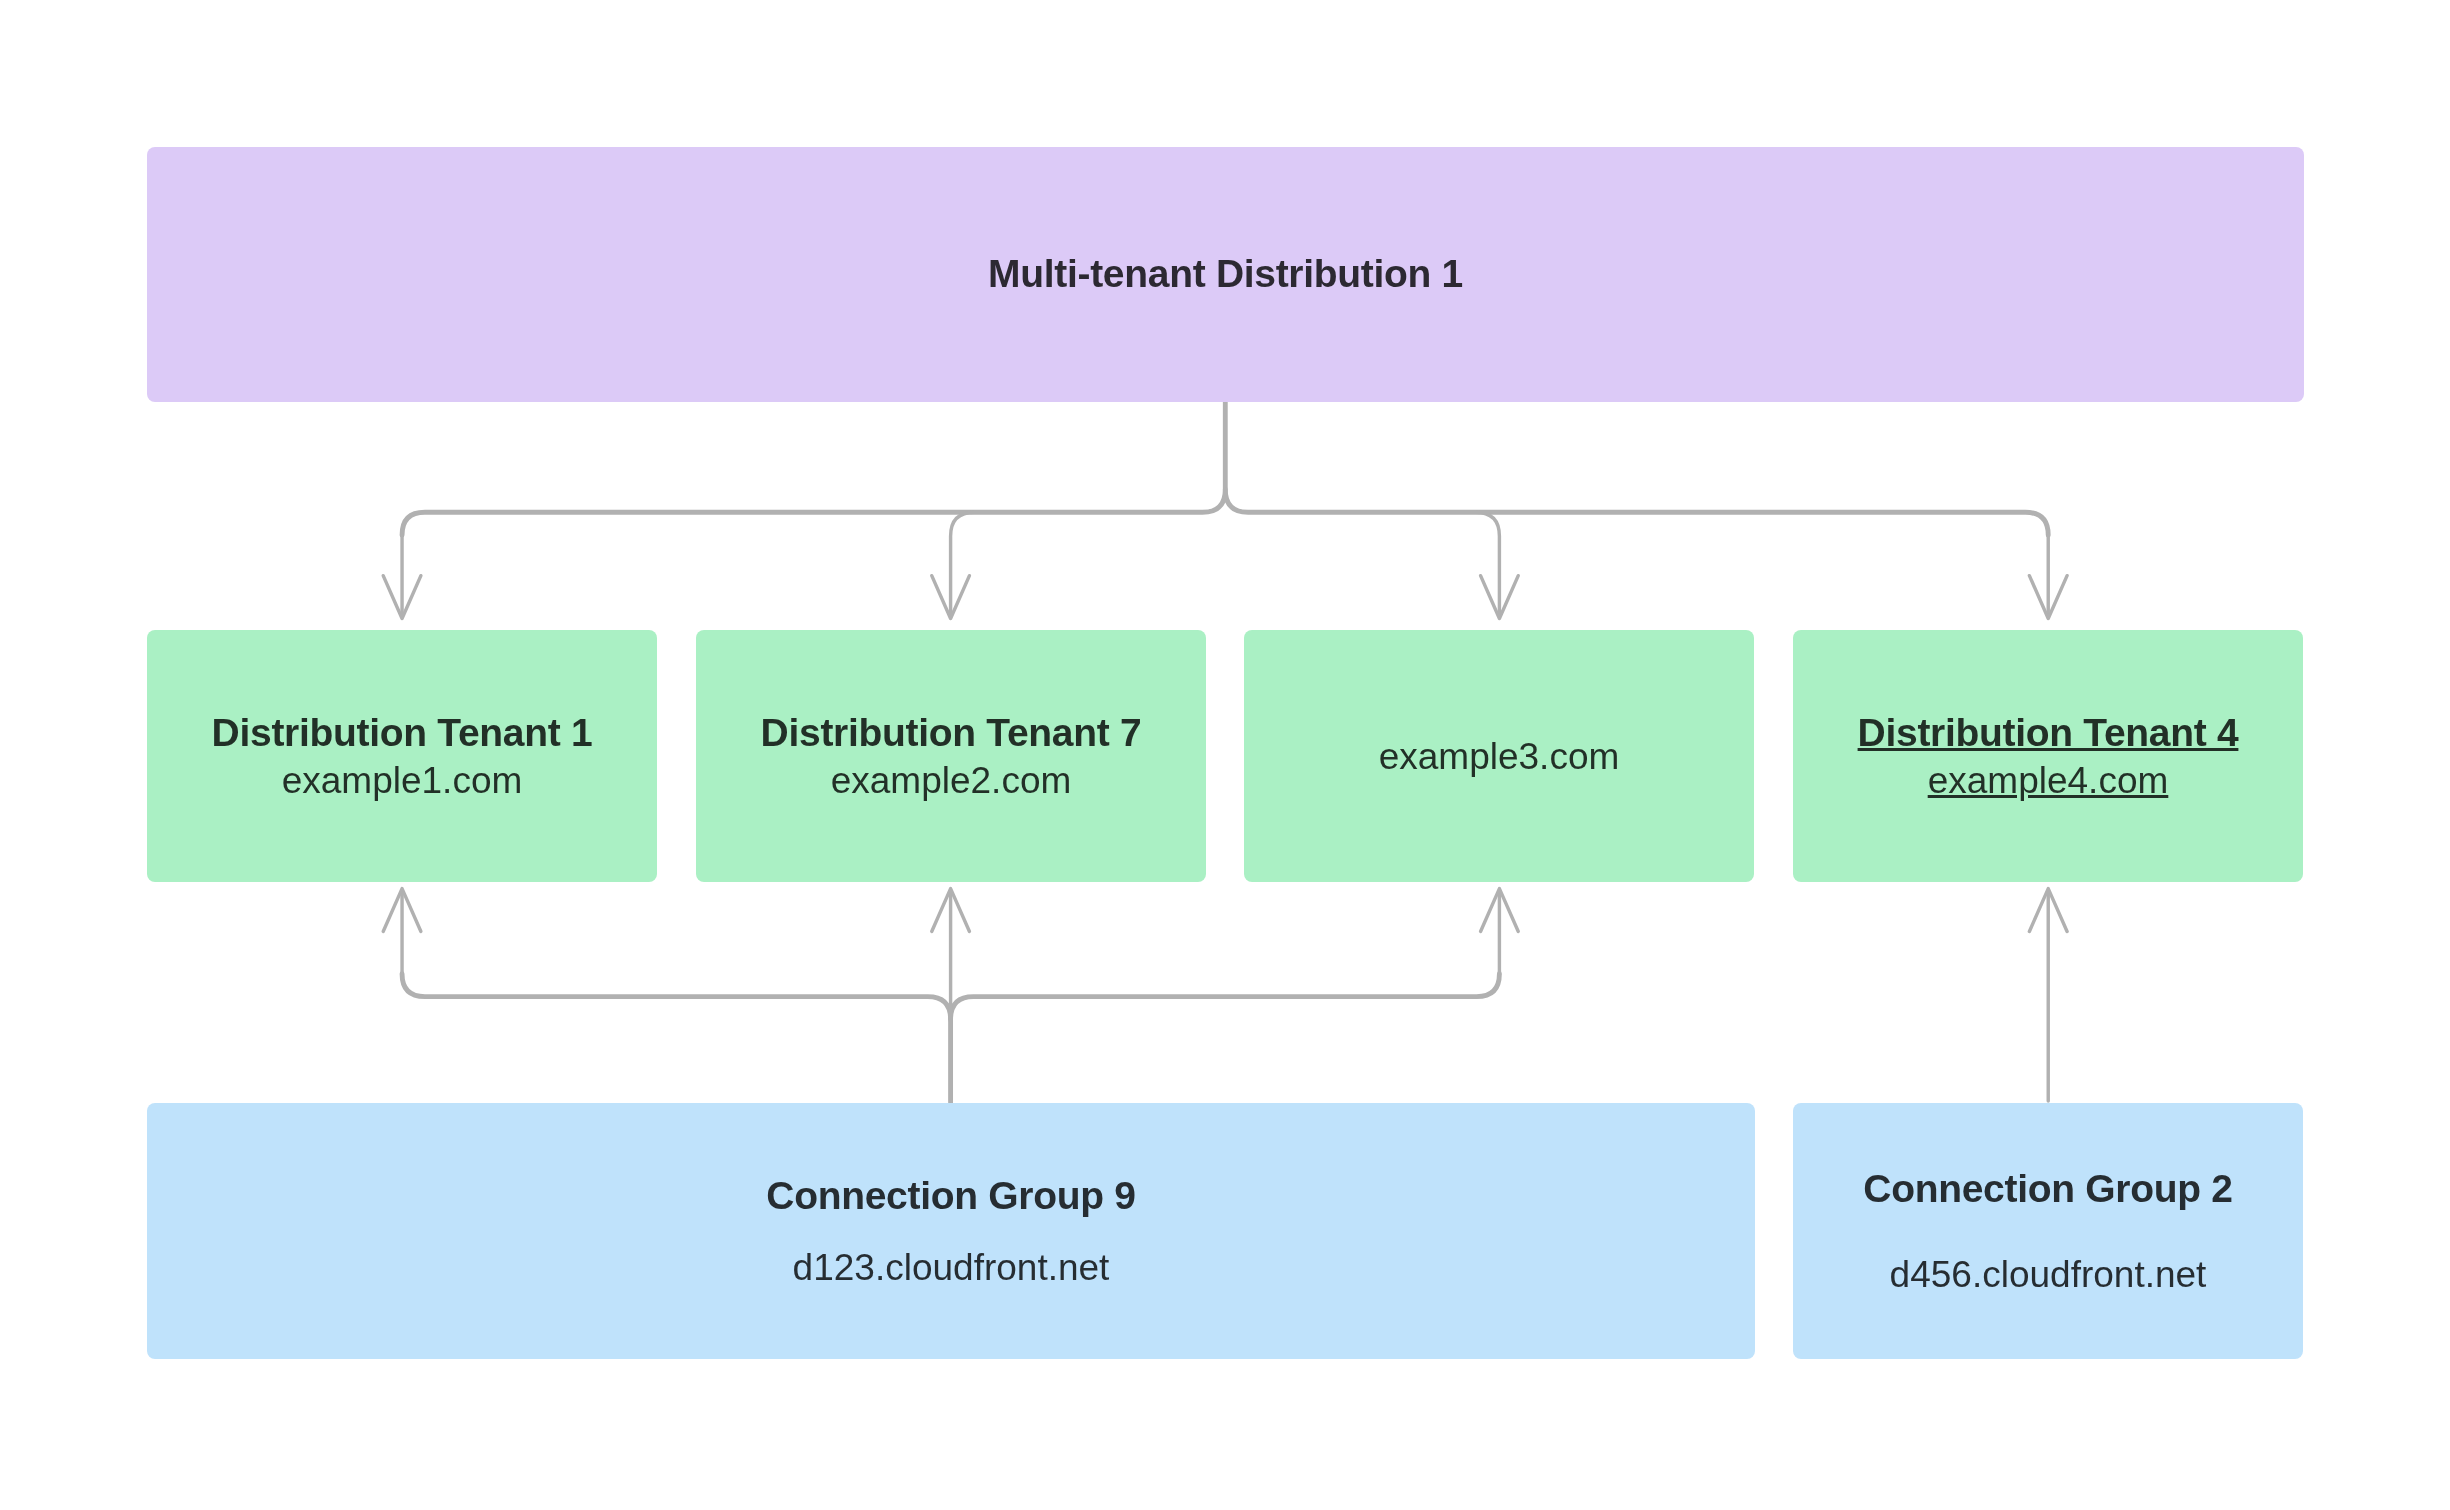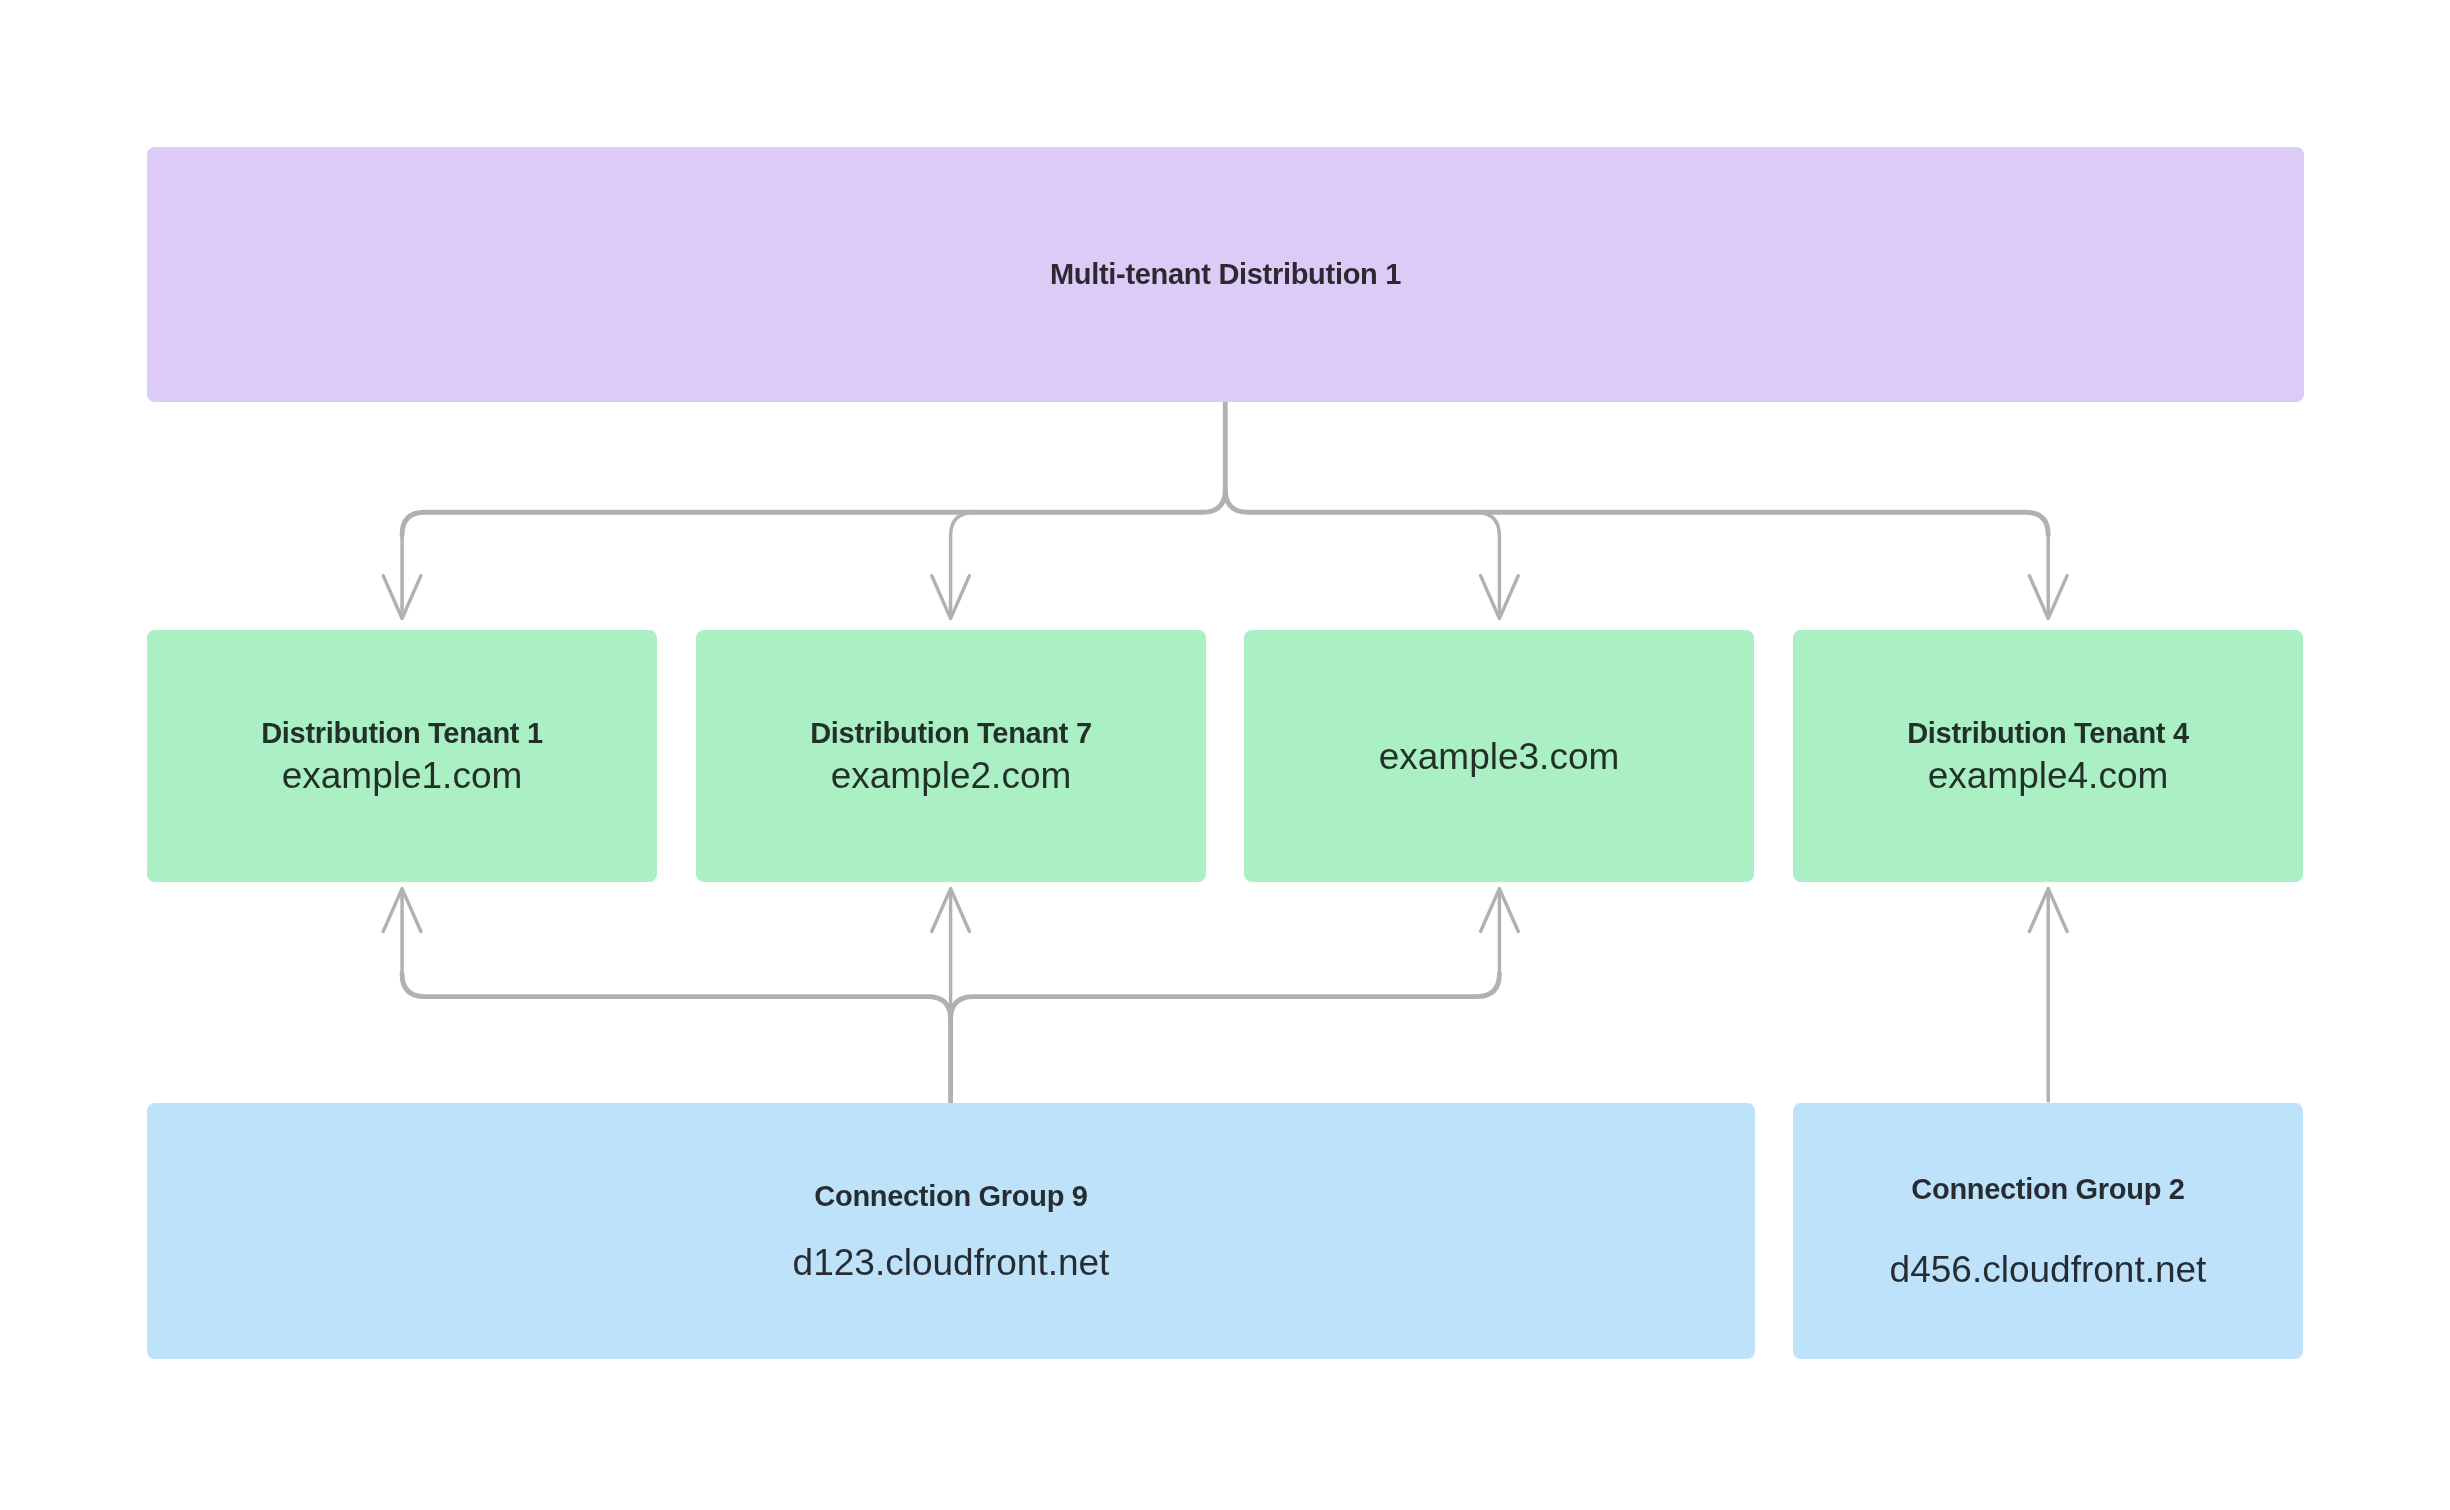--- a/index.html
+++ b/index.html
@@ -20,21 +20,21 @@
     border-radius: 8px;
     display: flex;
     flex-direction: column;
     align-items: center;
     justify-content: center;
     gap: 33px;
     text-align: center;
     color: var(--text, rgba(0,0,0,0.8));
   }
   .node .title {
-    font-size: 29px;
+    font-size: 39px;
     font-weight: 700;
     line-height: 1.05;
     letter-spacing: -0.3px;
     white-space: nowrap;
   }
   .node .subtitle {
     font-size: 37px;
     font-weight: 400;
     line-height: 1.0;
     white-space: nowrap;
@@ -46,21 +46,21 @@
   }
   .node-tenant {
     top: 630px;
     width: 510px; height: 252px;
     background: var(--tenant_bg, #aaf0c4);
     gap: 8px;
   }
   .t1 { left: 147px; }
   .t2 { left: 696px; }
   .t3 { left: 1244px; }
-  .t4 { left: 1793px; }
+  .t4 { left: 1793px; text-decoration: underline; }
   .node-cg {
     top: 1103px;
     height: 256px;
     background: var(--connection_group_bg, #bfe2fb);
   }
   .cg1 { left: 147px; width: 1608px; }
   .cg2 { left: 1793px; width: 510px; gap: 46px; }
   svg.connectors {
     position: absolute;
     left: 0; top: 0;

